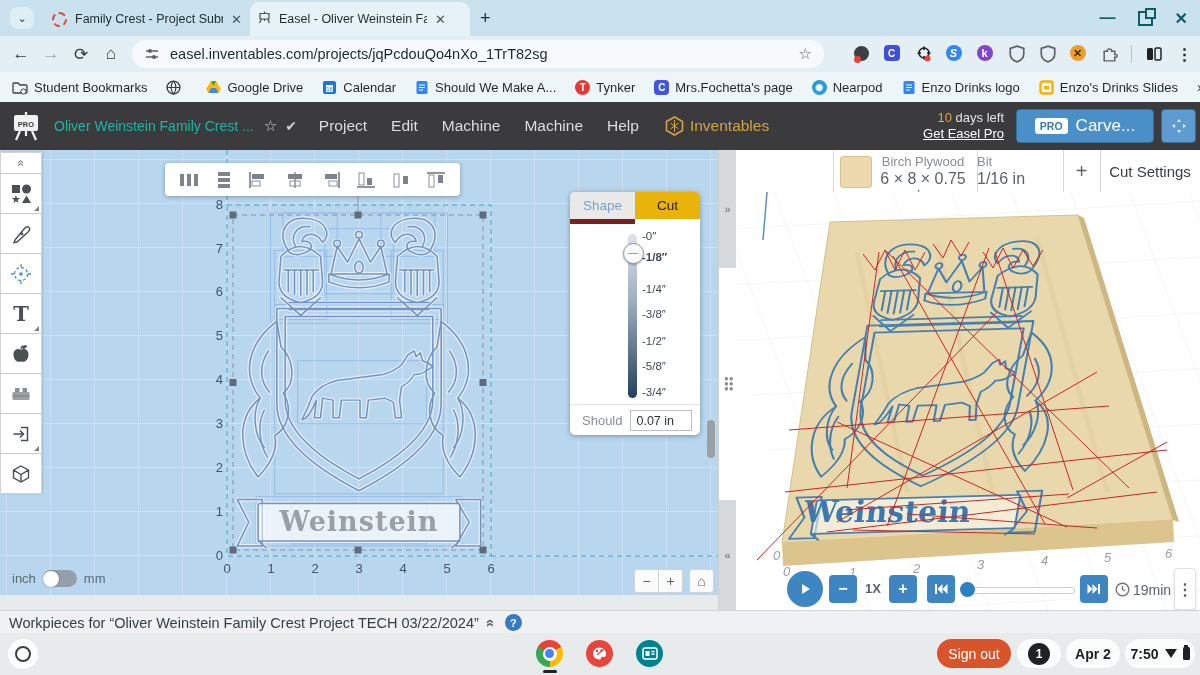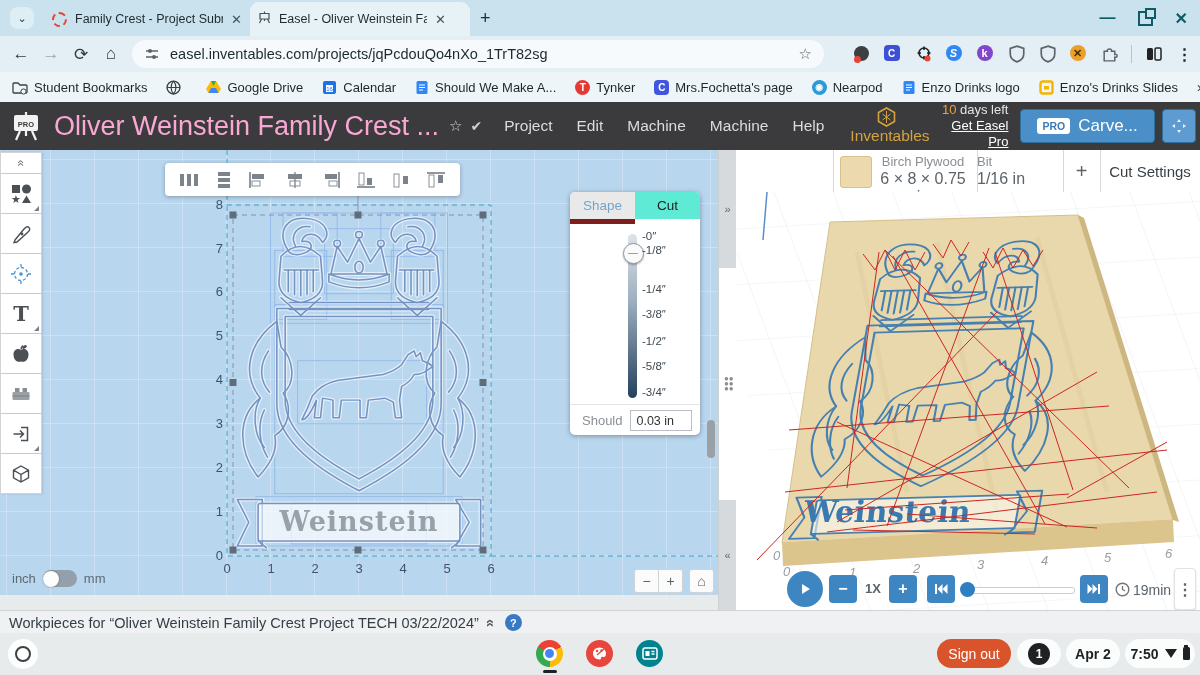--- a/index.html
+++ b/index.html
@@ -20,23 +20,23 @@
   #urlpill{height:28px;background:#f6fafc;border-radius:14px;flex:1;max-width:682px;
      display:flex;align-items:center;padding:0 12px;margin:0 6px;}
   #urltext{font-size:14.5px;color:#1d2a30;margin-left:10px;flex:1;white-space:nowrap;overflow:hidden;}
   .extic{width:18px;height:18px;margin:0 6.5px;flex:none;position:relative;}
   .cir{border-radius:50%;display:flex;align-items:center;justify-content:center;color:#fff;font-weight:bold;}
   #bookmarks{left:0;top:72px;width:1200px;height:30px;background:#eef5f8;font-size:13px;color:#1f262b;}
   .bm{display:flex;align-items:center;margin-right:19px;white-space:nowrap;}
   .bm .bmic{margin-right:6px;flex:none;display:flex;}
   
   #easelbar{left:0;top:102px;width:1200px;height:48px;background:#3b3b3d;color:#e4e4e4;}
-  #easel-title{font-size:27px;font-weight:300;color:#f9a8d4;margin-left:14px;white-space:nowrap;}
+  #easel-title{font-size:14px;font-weight:300;color:#14b8a6;margin-left:14px;white-space:nowrap;}
   .menu-item{font-size:15.5px;font-weight:300;color:#dcdcdc;margin-left:24px;}
-  #brand{color:#d4a33c;font-size:15.5px;margin-left:26px;display:flex;align-items:center;flex-direction:column;}
+  #brand{color:#d4a33c;font-size:15.5px;margin-left:26px;display:flex;align-items:center;}
   #trial{margin-left:auto;text-align:right;font-size:13px;line-height:16px;margin-right:12px;}
   #trial .days{color:#e8a33d;text-align:right;}
   #trial a{color:#fff;text-decoration:underline;}
   #carve-btn{width:136px;height:32px;background:#4a8fc7;border:1px solid #2f6fa0;border-radius:4px;
      display:flex;align-items:center;justify-content:center;color:#fff;font-size:17px;}
   #carve-btn .badge{background:#fff;color:#3a7ab5;font-size:10.5px;font-weight:bold;border-radius:3px;
      padding:2px 5px;margin-right:8px;}
   #jog-btn{width:33px;height:32px;background:#5d9bd0;border:1px solid #2f6fa0;border-radius:4px;margin-left:7px;
      color:#eaf3fa;font-size:10px;display:flex;align-items:center;justify-content:center;}
   
@@ -52,21 +52,21 @@
   .corner:after{content:"";position:absolute;right:2px;bottom:2px;border-left:5px solid transparent;
      border-bottom:5px solid #7b8187;}
   
   #aligntb{left:165px;top:13px;width:283px;height:33px;background:#fff;border-radius:4px;
      box-shadow:0 1px 4px rgba(0,0,0,.3);display:flex;align-items:center;justify-content:space-around;padding:0 6px;}
   
   #cutpanel{left:570px;top:42px;width:130px;height:243px;background:#fff;border-radius:5px;
      box-shadow:0 1px 5px rgba(0,0,0,.35);font-size:13px;}
   .cut-tab{width:65px;height:27px;display:flex;align-items:center;justify-content:center;font-size:13.5px;}
   #tab-shape{left:0;top:0;background:#e9e9e9;color:#74a5c9;border-radius:5px 0 0 0;border-bottom:5px solid #7f1d1d;}
-  #tab-cut{left:65px;top:0;background:#5eead4;color:#222;border-radius:0 5px 0 0;}
+  #tab-cut{left:65px;top:0;background:#eab308;color:#222;border-radius:0 5px 0 0;}
   #depth-track{left:58px;top:42px;width:9px;height:164px;border-radius:5px;
      background:linear-gradient(#dde3e9,#9fb0c0 40%,#23415e);}
   #depth-handle{left:53px;top:51px;width:19px;height:19px;border-radius:50%;background:#fafafa;
      border:1px solid #8f989e;box-shadow:0 1px 2px rgba(0,0,0,.3);}
   #depth-handle:after{content:"";position:absolute;left:4px;top:9px;width:10px;height:1px;background:#9aa2a8;}
   .dmark{position:absolute;left:72px;font-size:11.5px;color:#3e4a52;}
   #depthrow{left:0;top:212px;width:130px;height:31px;border-top:1px solid #e5e5e5;display:flex;align-items:center;}
   #depth-input{width:50px;height:19px;border:1px solid #b9bfc4;background:#fff;font-size:12.5px;color:#333;
      padding:0 5px;margin-left:8px;display:flex;align-items:center;}
   
@@ -513,29 +513,29 @@
         </div>
     </div>
 
     
     <div id="cutpanel" class="abs">
       <div id="tab-shape" class="cut-tab abs">Shape</div>
       <div id="tab-cut" class="cut-tab abs">Cut</div>
       <div id="depth-track" class="abs"></div>
       <div id="depth-handle" class="abs"></div>
       <span class="dmark" style="top:38px;">-0″</span>
-      <span class="dmark" style="top:52px;">-1/8″</span>
+      <span class="dmark" style="top:59px;font-weight:bold;">-1/8″</span>
       <span class="dmark" style="top:91px;">-1/4″</span>
       <span class="dmark" style="top:116px;">-3/8″</span>
       <span class="dmark" style="top:143px;">-1/2″</span>
       <span class="dmark" style="top:168px;">-5/8″</span>
       <span class="dmark" style="top:194px;">-3/4″</span>
       <div id="depthrow" class="abs">
         <span style="margin-left:12px;color:#8a9096;">Should</span>
-        <span id="depth-input">0.03 in</span>
+        <span id="depth-input">0.07 in</span>
       </div>
     </div>
 
     
     <div class="abs flex" style="left:634px;top:419px;">
       <span class="zbtn" style="border-radius:3px 0 0 3px;">−</span>
       <span class="zbtn" style="border-left:none;border-radius:0 3px 3px 0;">+</span>
       <span class="zbtn" style="margin-left:6px;border-radius:3px;">⌂</span>
     </div>
     

